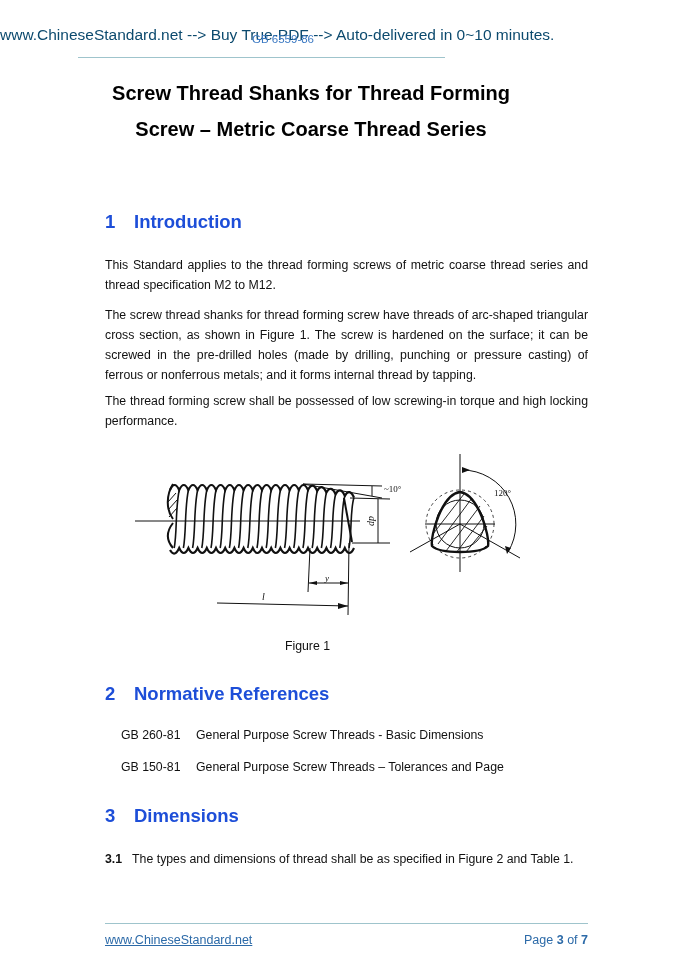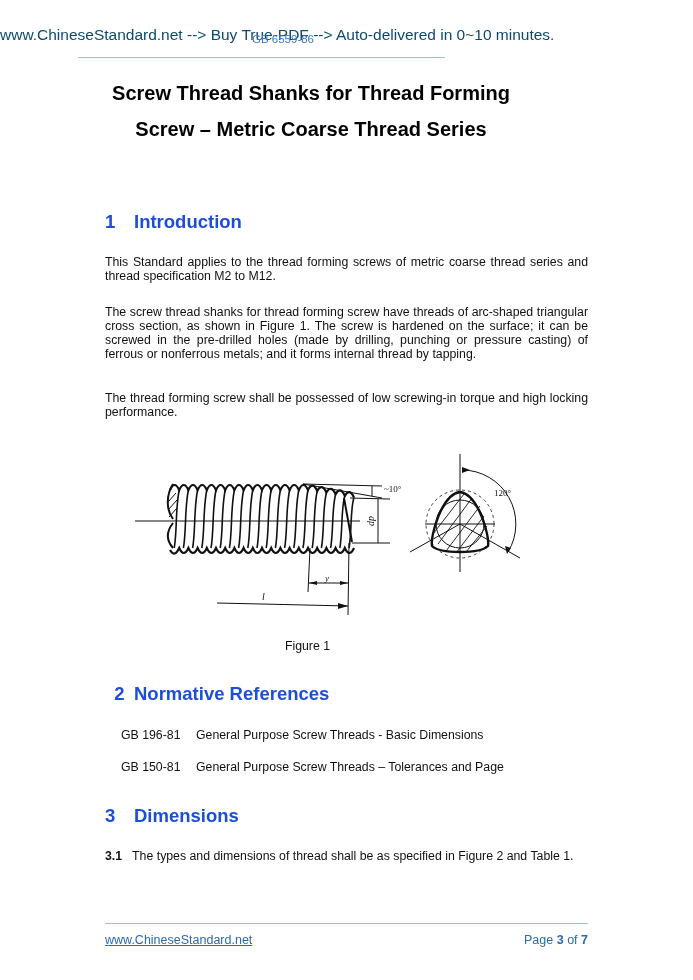--- a/index.html
+++ b/index.html
@@ -5,21 +5,21 @@
   html, body { margin: 0; padding: 0; background: #ffffff; }
   body { width: 693px; height: 980px; position: relative; overflow: hidden;
          font-family: "Liberation Sans", sans-serif; color: #111; }
   .abs { position: absolute; }
   .banner { top: 26px; left: 0; width: 693px; text-align: left; font-size: 15.5px; color: #0c4a6e; white-space: nowrap; }
   .docid { top: 33px; left: 0; width: 566px; text-align: center; font-size: 11.5px; color: #3a78c2; }
   .hrule { left: 78px; width: 367px; height: 1px; background: #9fc4cc; }
   .title { left: 0; width: 622px; text-align: center; font-weight: bold; font-size: 20px; color: #000; }
   .h1 { left: 105px; font-weight: bold; font-size: 18.5px; color: #1d4ed8; }
   .h1 .num { display: inline-block; width: 29px; }
-  .para { left: 105px; width: 483px; font-size: 12.3px; line-height: 14px; text-align: justify; color: #111; }
+  .para { left: 105px; width: 483px; font-size: 12.3px; line-height: 20px; text-align: justify; color: #111; }
   .ref { left: 121px; font-size: 12.3px; color: #111; white-space: nowrap; }
   .ref .code { display: inline-block; width: 75px; }
   .caption { left: 0; width: 615px; text-align: center; font-size: 12.3px; color: #111; }
   .footer-link { left: 105px; top: 933px; font-size: 12.5px; color: #2c6aa8; text-decoration: underline; }
   .footer-page { right: 105px; top: 933px; font-size: 12.5px; color: #2c6aa8; text-align: right; }
   .footer-page b { font-weight: bold; }
   svg text { font-family: "Liberation Serif", serif; }
 </style>
 </head>
 <body>
@@ -113,25 +113,25 @@
       <line x1="-27" y1="10" x2="4" y2="-30"></line>
     </g>
     <path d="M2 -54 A54 54 0 0 1 48 28" stroke-width="1"></path>
     <polygon points="10,-54 2,-57 2,-51" fill="#111" stroke="none"></polygon>
     <polygon points="47,30 45,22 51,24" fill="#111" stroke="none"></polygon>
   </g>
   <text x="374" y="56" font-size="9" fill="#111">120°</text>
 </svg>
 <div class="abs caption" style="top:639px;">Figure 1</div>
 
-<div class="abs h1" style="top:683px;text-align:center;">
+<div class="abs h1" style="top:683px;">
   <span class="num">2</span><span>Normative References</span>
 </div>
 <div class="abs ref" style="top:728px;">
-  <span class="code">GB 196-81</span><span>General Purpose Screw Threads - Basic Dimensions</span>
+  <span class="code">GB 260-81</span><span>General Purpose Screw Threads - Basic Dimensions</span>
 </div>
 <div class="abs ref" style="top:760px;">
   <span class="code">GB 150-81</span><span>General Purpose Screw Threads – Tolerances and Page</span>
 </div>
 
 <div class="abs h1" style="top:805px;">
   <span class="num">3</span><span>Dimensions</span>
 </div>
 <div class="abs para" style="top:849px;">
   <b>3.1</b><span style="display:inline-block;width:10px;"></span><span>The types and dimensions of thread shall be as specified in Figure 2 and Table 1.</span>

